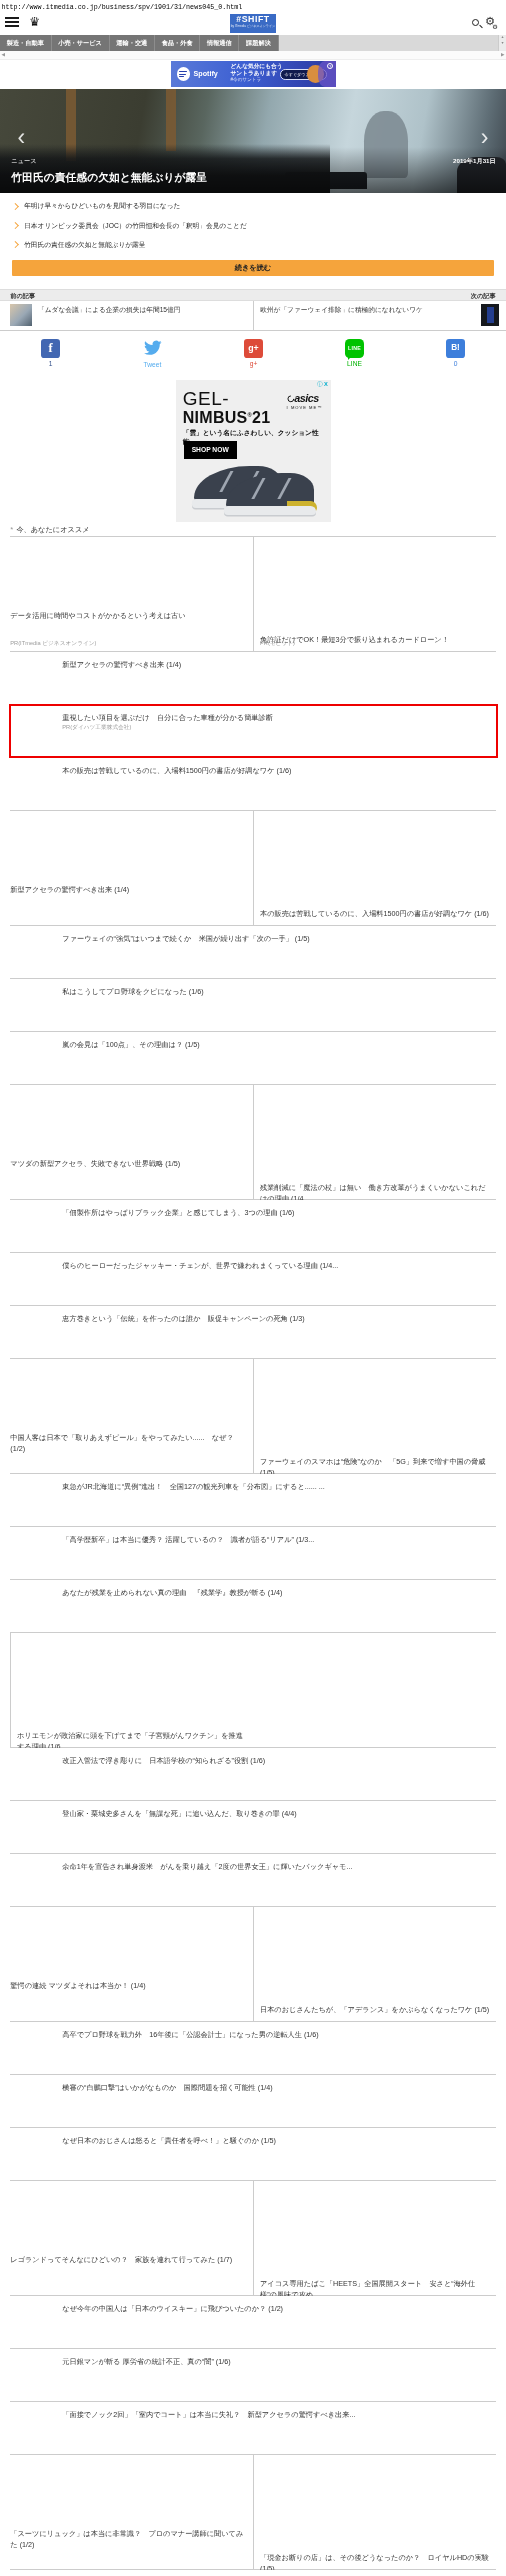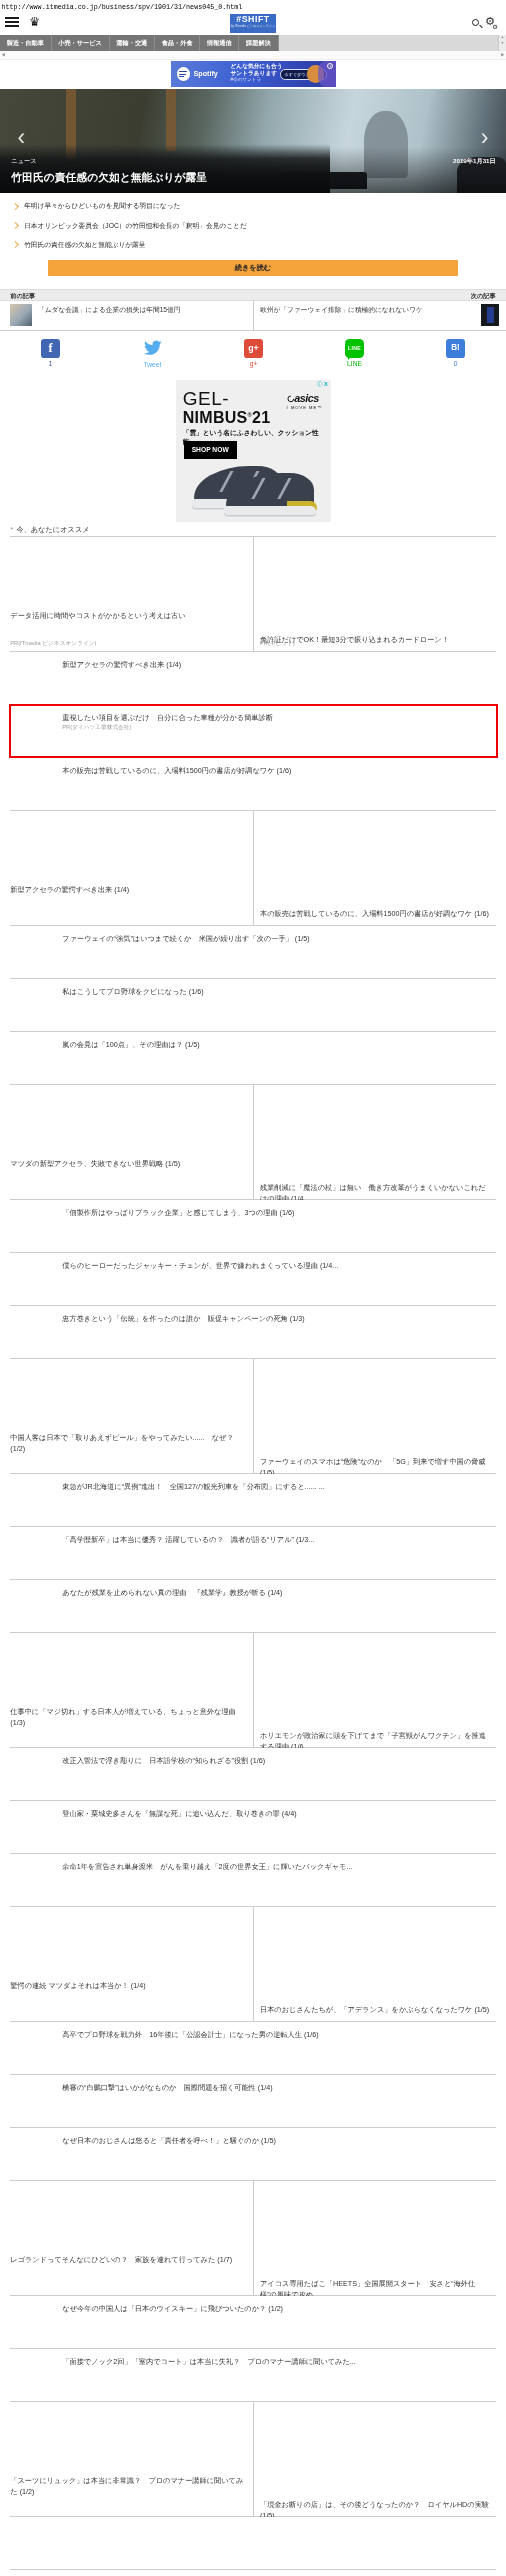--- a/index.html
+++ b/index.html
@@ -59,21 +59,21 @@
   .hero-arrow { position:absolute; top:37px; font-size:23px; line-height:23px; color:rgba(255,255,255,.85); cursor:pointer; z-index:3; }
   .hero-arrow.prev { left:17.5px; } .hero-arrow.next { right:17.5px; }
   .hero-category { position:absolute; left:11.3px; bottom:27px; color:#fff; font-size:6.2px; z-index:3; }
   .hero-date { position:absolute; right:10.3px; bottom:27px; color:#fff; font-size:6.2px; font-weight:bold; z-index:3; }
   .hero-title { position:absolute; left:11.3px; bottom:8.2px; color:#fff; font-size:10.8px; font-weight:bold; z-index:3; }
   
   .summary { padding-top:9.3px; }
   .bullet { display:flex; margin:0 15.5px 8.8px 13.4px; height:10.3px; align-items:flex-start; }
   .chev { width:4.6px; height:4.6px; border-top:1.5px solid #f5a43c; border-right:1.5px solid #f5a43c; transform:rotate(45deg); margin:1.5px 6.2px 0 0; flex:none; }
   .bullet span { font-size:6.7px; color:#222; }
-  .read-more { display:block; width:410px; height:16px; margin:9.3px auto 0; background:#f5a43c; border:none; border-radius:1px;
+  .read-more { display:block; width:482px; height:16px; margin:9.3px auto 0; background:#f5a43c; border:none; border-radius:1px;
     font-family:inherit; font-size:7.2px; font-weight:bold; color:#222; cursor:pointer; }
   
   .prevnext { margin-top:13px; border-bottom:0.5px solid #ccc; }
   .pn-head { height:11.3px; background:#ececec; border-top:0.5px solid #ddd; border-bottom:0.5px solid #ddd; position:relative; font-size:6.2px; font-weight:bold; color:#333; }
   .pn-head .p { position:absolute; left:10.3px; top:2.1px; } .pn-head .n { position:absolute; right:10.3px; top:2.1px; }
   .pn-body { height:29px; display:flex; }
   .pn-cell { width:253px; position:relative; cursor:pointer; }
   .pn-cell.next { border-left:0.5px solid #ccc; width:253px; }
   .pn-thumb { position:absolute; top:3.6px; width:21.6px; height:21.6px; background:linear-gradient(135deg,#d8c6ab 0%,#9aa8b5 55%,#51616f 100%); }
   .pn-cell.prev .pn-thumb { left:10.3px; }
@@ -359,23 +359,20 @@
     <div class="reco-row single">
       <div class="title">東急がJR北海道に“異例”進出！　全国127の観光列車を「分布図」にすると...... ...</div>
     </div>
     <div class="reco-row single">
       <div class="title">「高学歴新卒」は本当に優秀？ 活躍しているの？　識者が語る“リアル” (1/3...</div>
     </div>
     <div class="reco-row single">
       <div class="title">あなたが残業を止められない真の理由　『残業学』教授が斬る (1/4)</div>
     </div>
     <div class="reco-row pair">
-      <div class="reco-cell">
-        <div class="title">仕事中に「マジ切れ」する日本人が増えている、ちょっと意外な理由 (1/3)</div>
-      </div>
       <div class="reco-cell right">
         <div class="title">ホリエモンが政治家に頭を下げてまで「子宮頸がんワクチン」を推進する理由 (1/6...</div>
       </div>
     </div>
     <div class="reco-row single">
       <div class="title">改正入管法で浮き彫りに　日本語学校の“知られざる”役割 (1/6)</div>
     </div>
     <div class="reco-row single">
       <div class="title">登山家・栗城史多さんを「無謀な死」に追い込んだ、取り巻きの罪 (4/4)</div>
     </div>
@@ -404,21 +401,24 @@
         <div class="title">レゴランドってそんなにひどいの？　家族を連れて行ってみた (1/7)</div>
       </div>
       <div class="reco-cell right">
         <div class="title">アイコス専用たばこ「HEETS」全国展開スタート　安さと“海外仕様”の風味で攻め...</div>
       </div>
     </div>
     <div class="reco-row single">
       <div class="title">なぜ今年の中国人は「日本のウイスキー」に飛びついたのか？ (1/2)</div>
     </div>
     <div class="reco-row single">
-      <div class="title">「面接でノック2回」「室内でコート」は本当に失礼？　プロのマナー講師に聞いてみた...</div>
+      <div class="title">元日銀マンが斬る 厚労省の統計不正、真の“闇” (1/6)</div>
+    </div>
+    <div class="reco-row single">
+      <div class="title">「面接でノック2回」「室内でコート」は本当に失礼？　新型アクセラの驚愕すべき出来...</div>
     </div>
     <div class="reco-row pair">
       <div class="reco-cell">
         <div class="title">「スーツにリュック」は本当に非常識？　プロのマナー講師に聞いてみた (1/2)</div>
       </div>
       <div class="reco-cell right">
         <div class="title">「現金お断りの店」は、その後どうなったのか？　ロイヤルHDの実験 (1/5)</div>
       </div>
     </div>
     <div class="reco-row single"></div>

